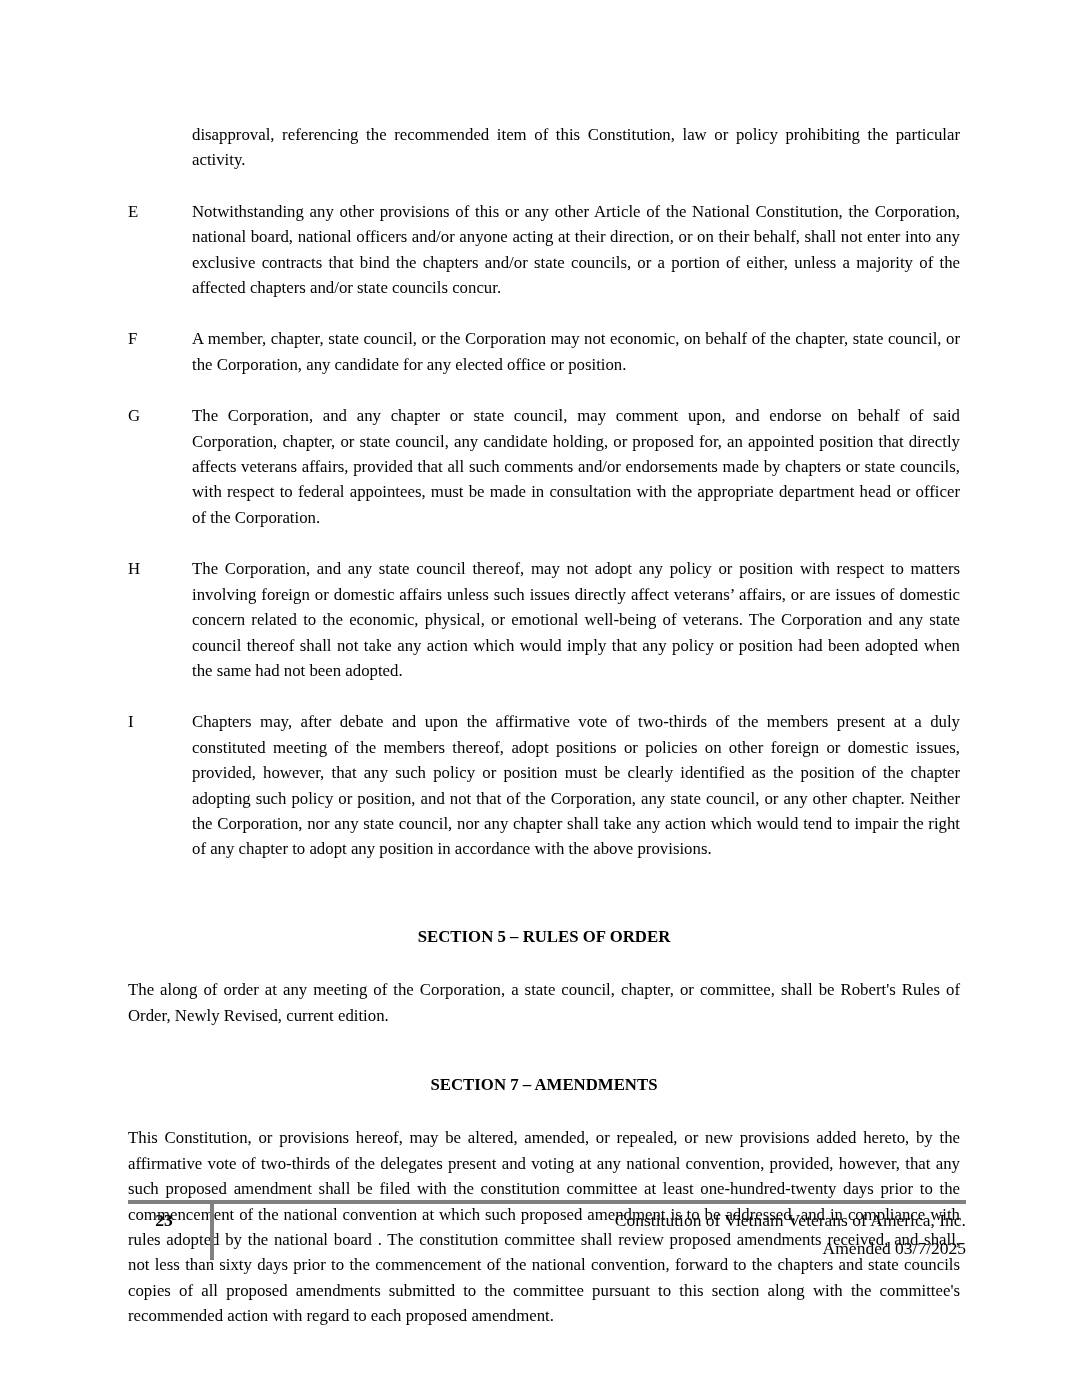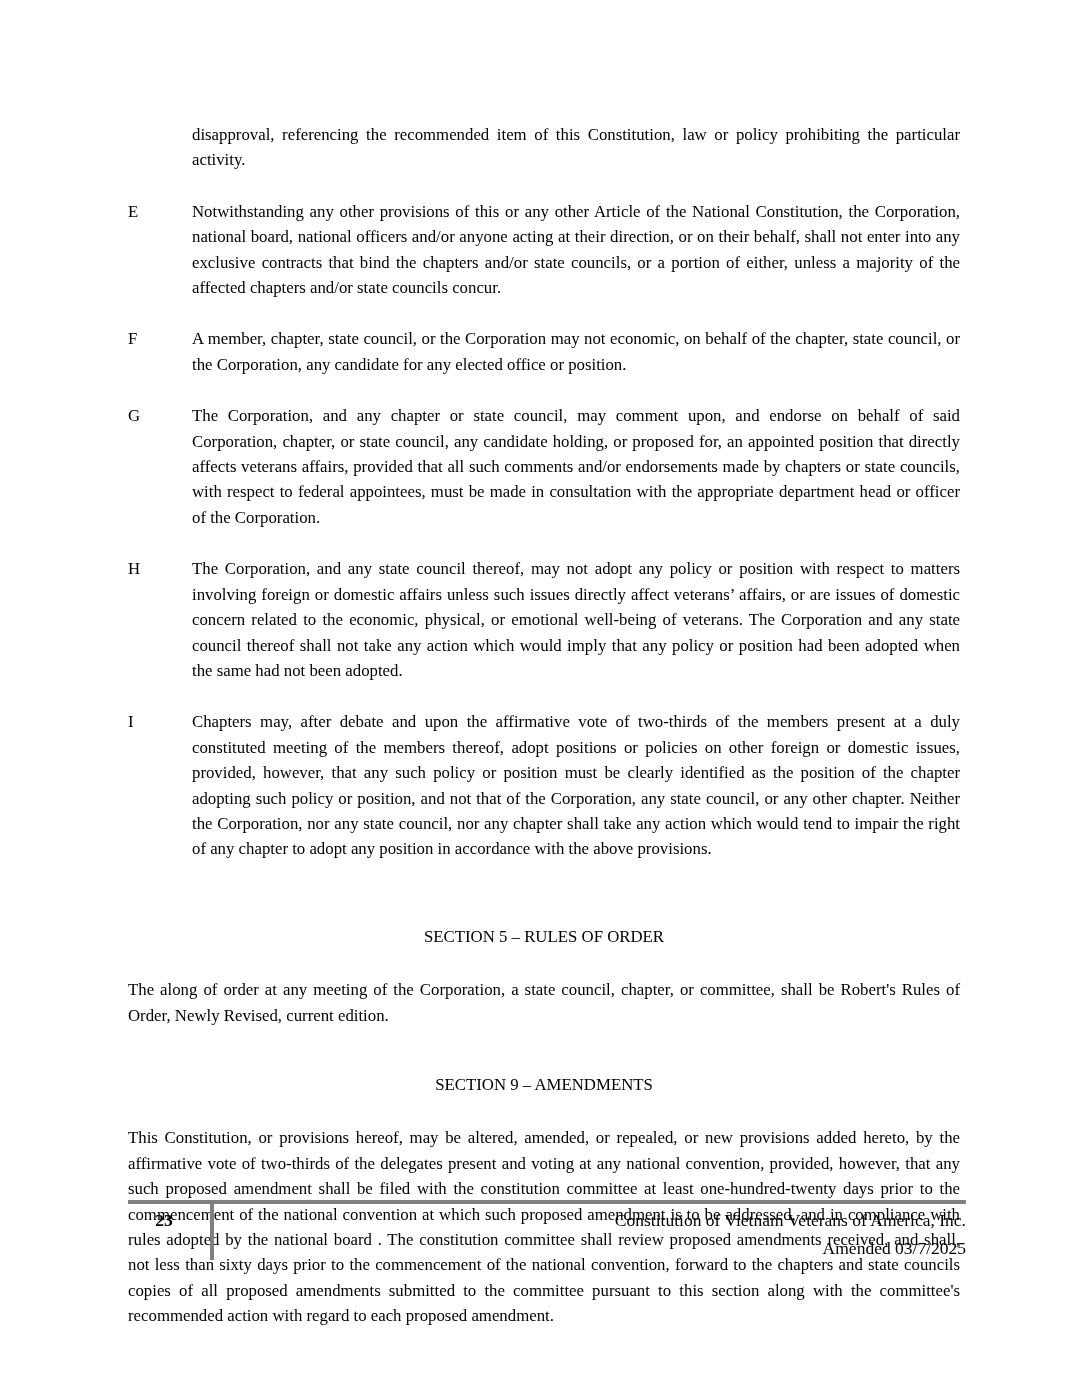--- a/index.html
+++ b/index.html
@@ -77,21 +77,21 @@
   .para-full {
     width: 832px;
     margin-bottom: 22px;
   }
 
   
 
   .section-heading {
     font-size: 16.8px;
     line-height: 25.4px;
-    font-weight: normal;
+    font-weight: bold;
     text-align: center;
     width: 832px;
     margin: 0;
   }
 
   .spacer-lg { height: 36px; }
   .spacer-md { height: 28px; }
   .spacer-sm { height: 22px; }
 
   
@@ -178,21 +178,21 @@
     <div class="spacer-lg"></div>
 
     <h2 class="section-heading">SECTION 5 – RULES OF ORDER</h2>
 
     <div class="spacer-md"></div>
 
     <p class="para para-full">The along of order at any meeting of the Corporation, a state council, chapter, or committee, shall be Robert's Rules of Order, Newly Revised, current edition.</p>
 
     <div class="spacer-sm"></div>
 
-    <h2 class="section-heading">SECTION 9 – AMENDMENTS</h2>
+    <h2 class="section-heading">SECTION 7 – AMENDMENTS</h2>
 
     <div class="spacer-md"></div>
 
     <p class="para para-full">This Constitution, or provisions hereof, may be altered, amended, or repealed, or new provisions added hereto, by the affirmative vote of two-thirds of the delegates present and voting at any national convention, provided, however, that any such proposed amendment shall be filed with the constitution committee at least one-hundred-twenty  days prior to the commencement of the national convention at which such proposed amendment is to be addressed, and in compliance with rules adopted by the national board .  The constitution committee shall review proposed amendments received, and shall, not less than sixty  days prior to the commencement of the national convention, forward to the chapters and state councils copies of all proposed amendments submitted to the committee pursuant to this section along with the committee's recommended action with regard to each proposed amendment.</p>
 
   </div>
 
   <div id="footer">
     <div id="footer-rule"></div>
     <div id="footer-body">

